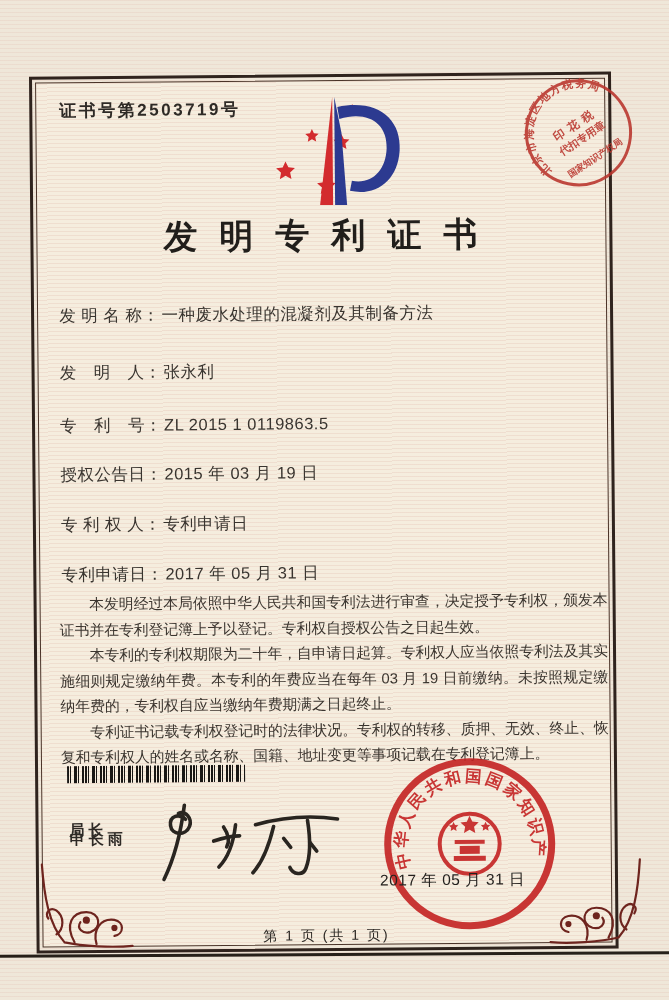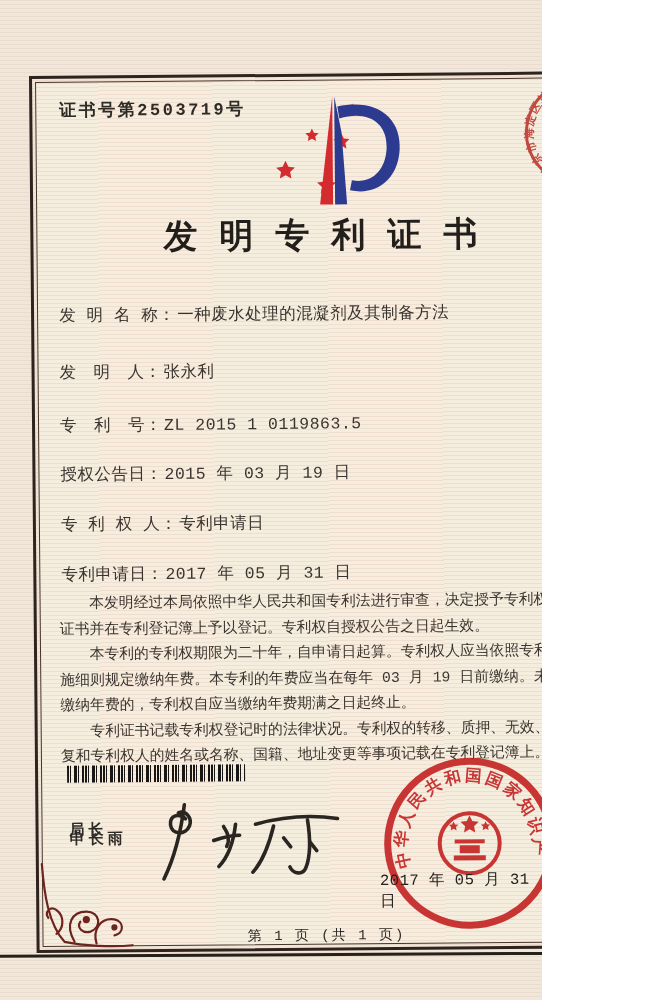--- a/index.html
+++ b/index.html
@@ -1,23 +1,23 @@
 <!DOCTYPE html>
 <html><head>
 <meta charset="utf-8">
 <style>
   html,body{margin:0;padding:0;}
   .page{
     position:relative;
-    width:542px;height:1000px;
+    width:669px;height:1000px;
     overflow:hidden;
     background:
       repeating-linear-gradient(180deg, rgba(213,152,140,0.14) 0 1px, rgba(0,0,0,0) 1px 4px),
       #efe7d9;
-    font-family:Liberation Mono, monospace;
+    font-family:Liberation Sans, sans-serif;
     color:#332f2b;
   }
   .sheet{position:absolute;inset:0;transform:rotate(-0.5deg);transform-origin:50% 42%;}
   .abs{position:absolute;}
   .frame{
     left:38px;top:80px;width:568px;height:863px;
     border:1px solid #4a3328;
     outline:3px solid #2f231d;
     outline-offset:3px;
     background:

